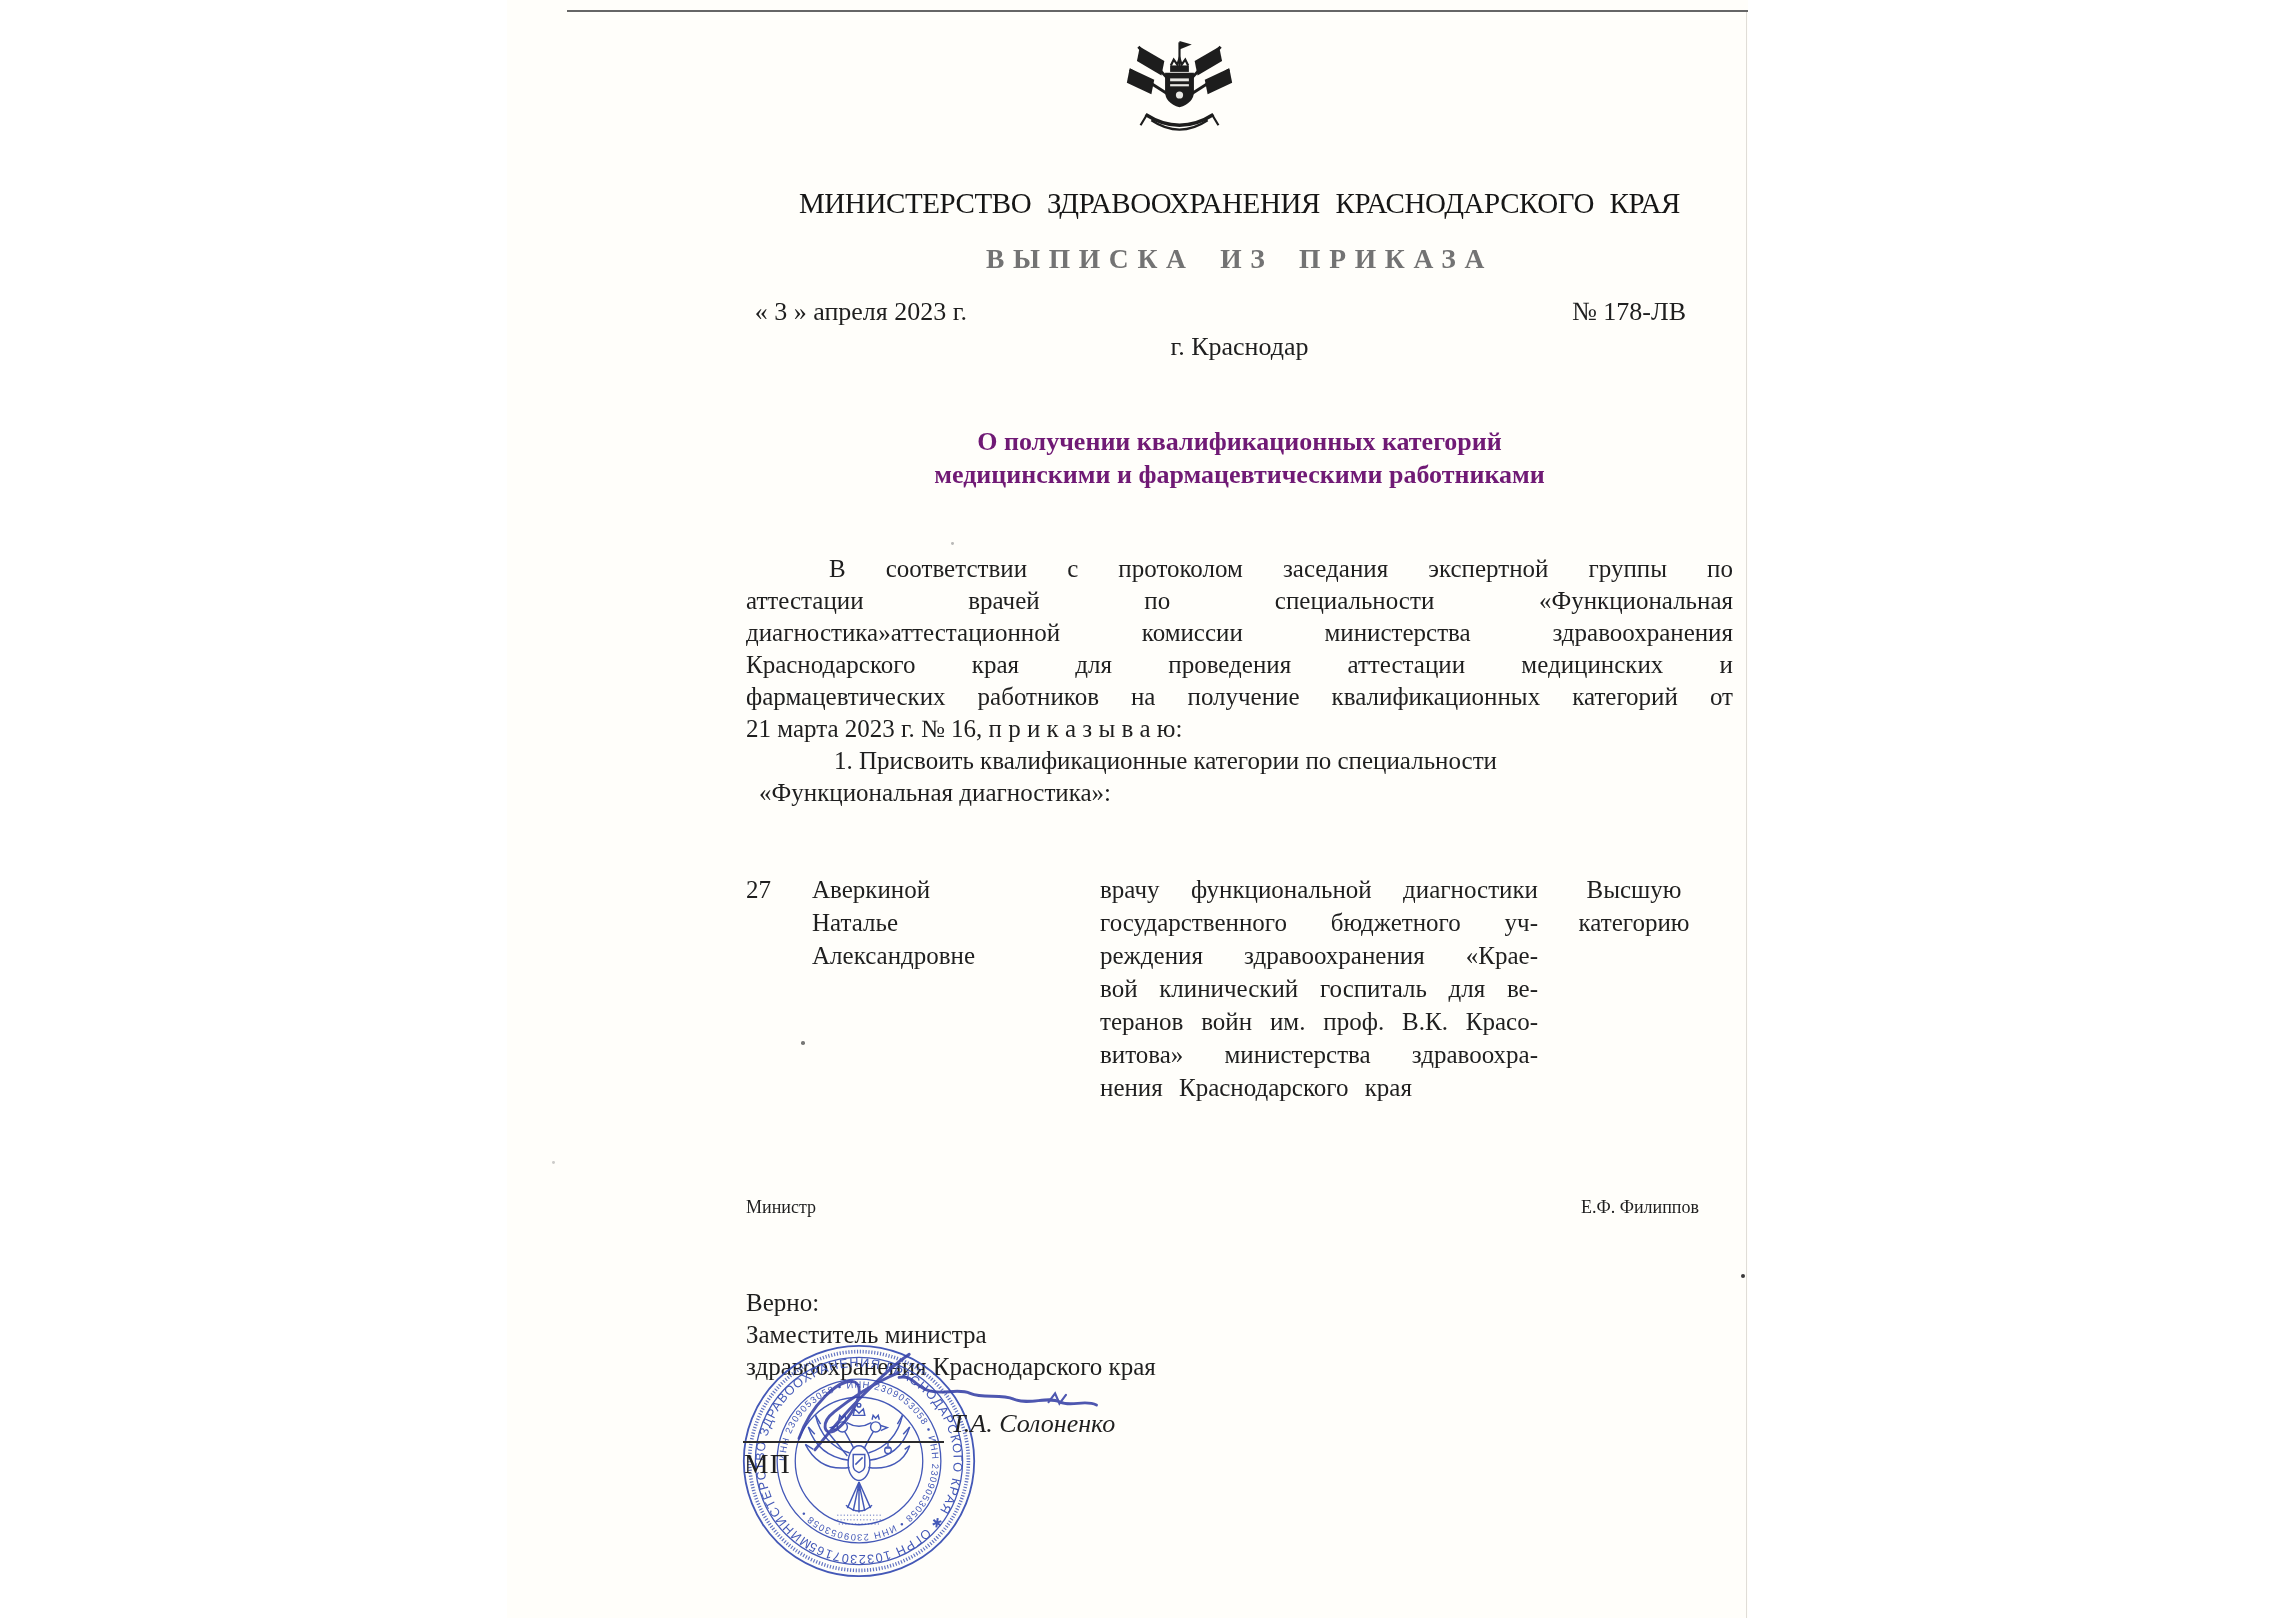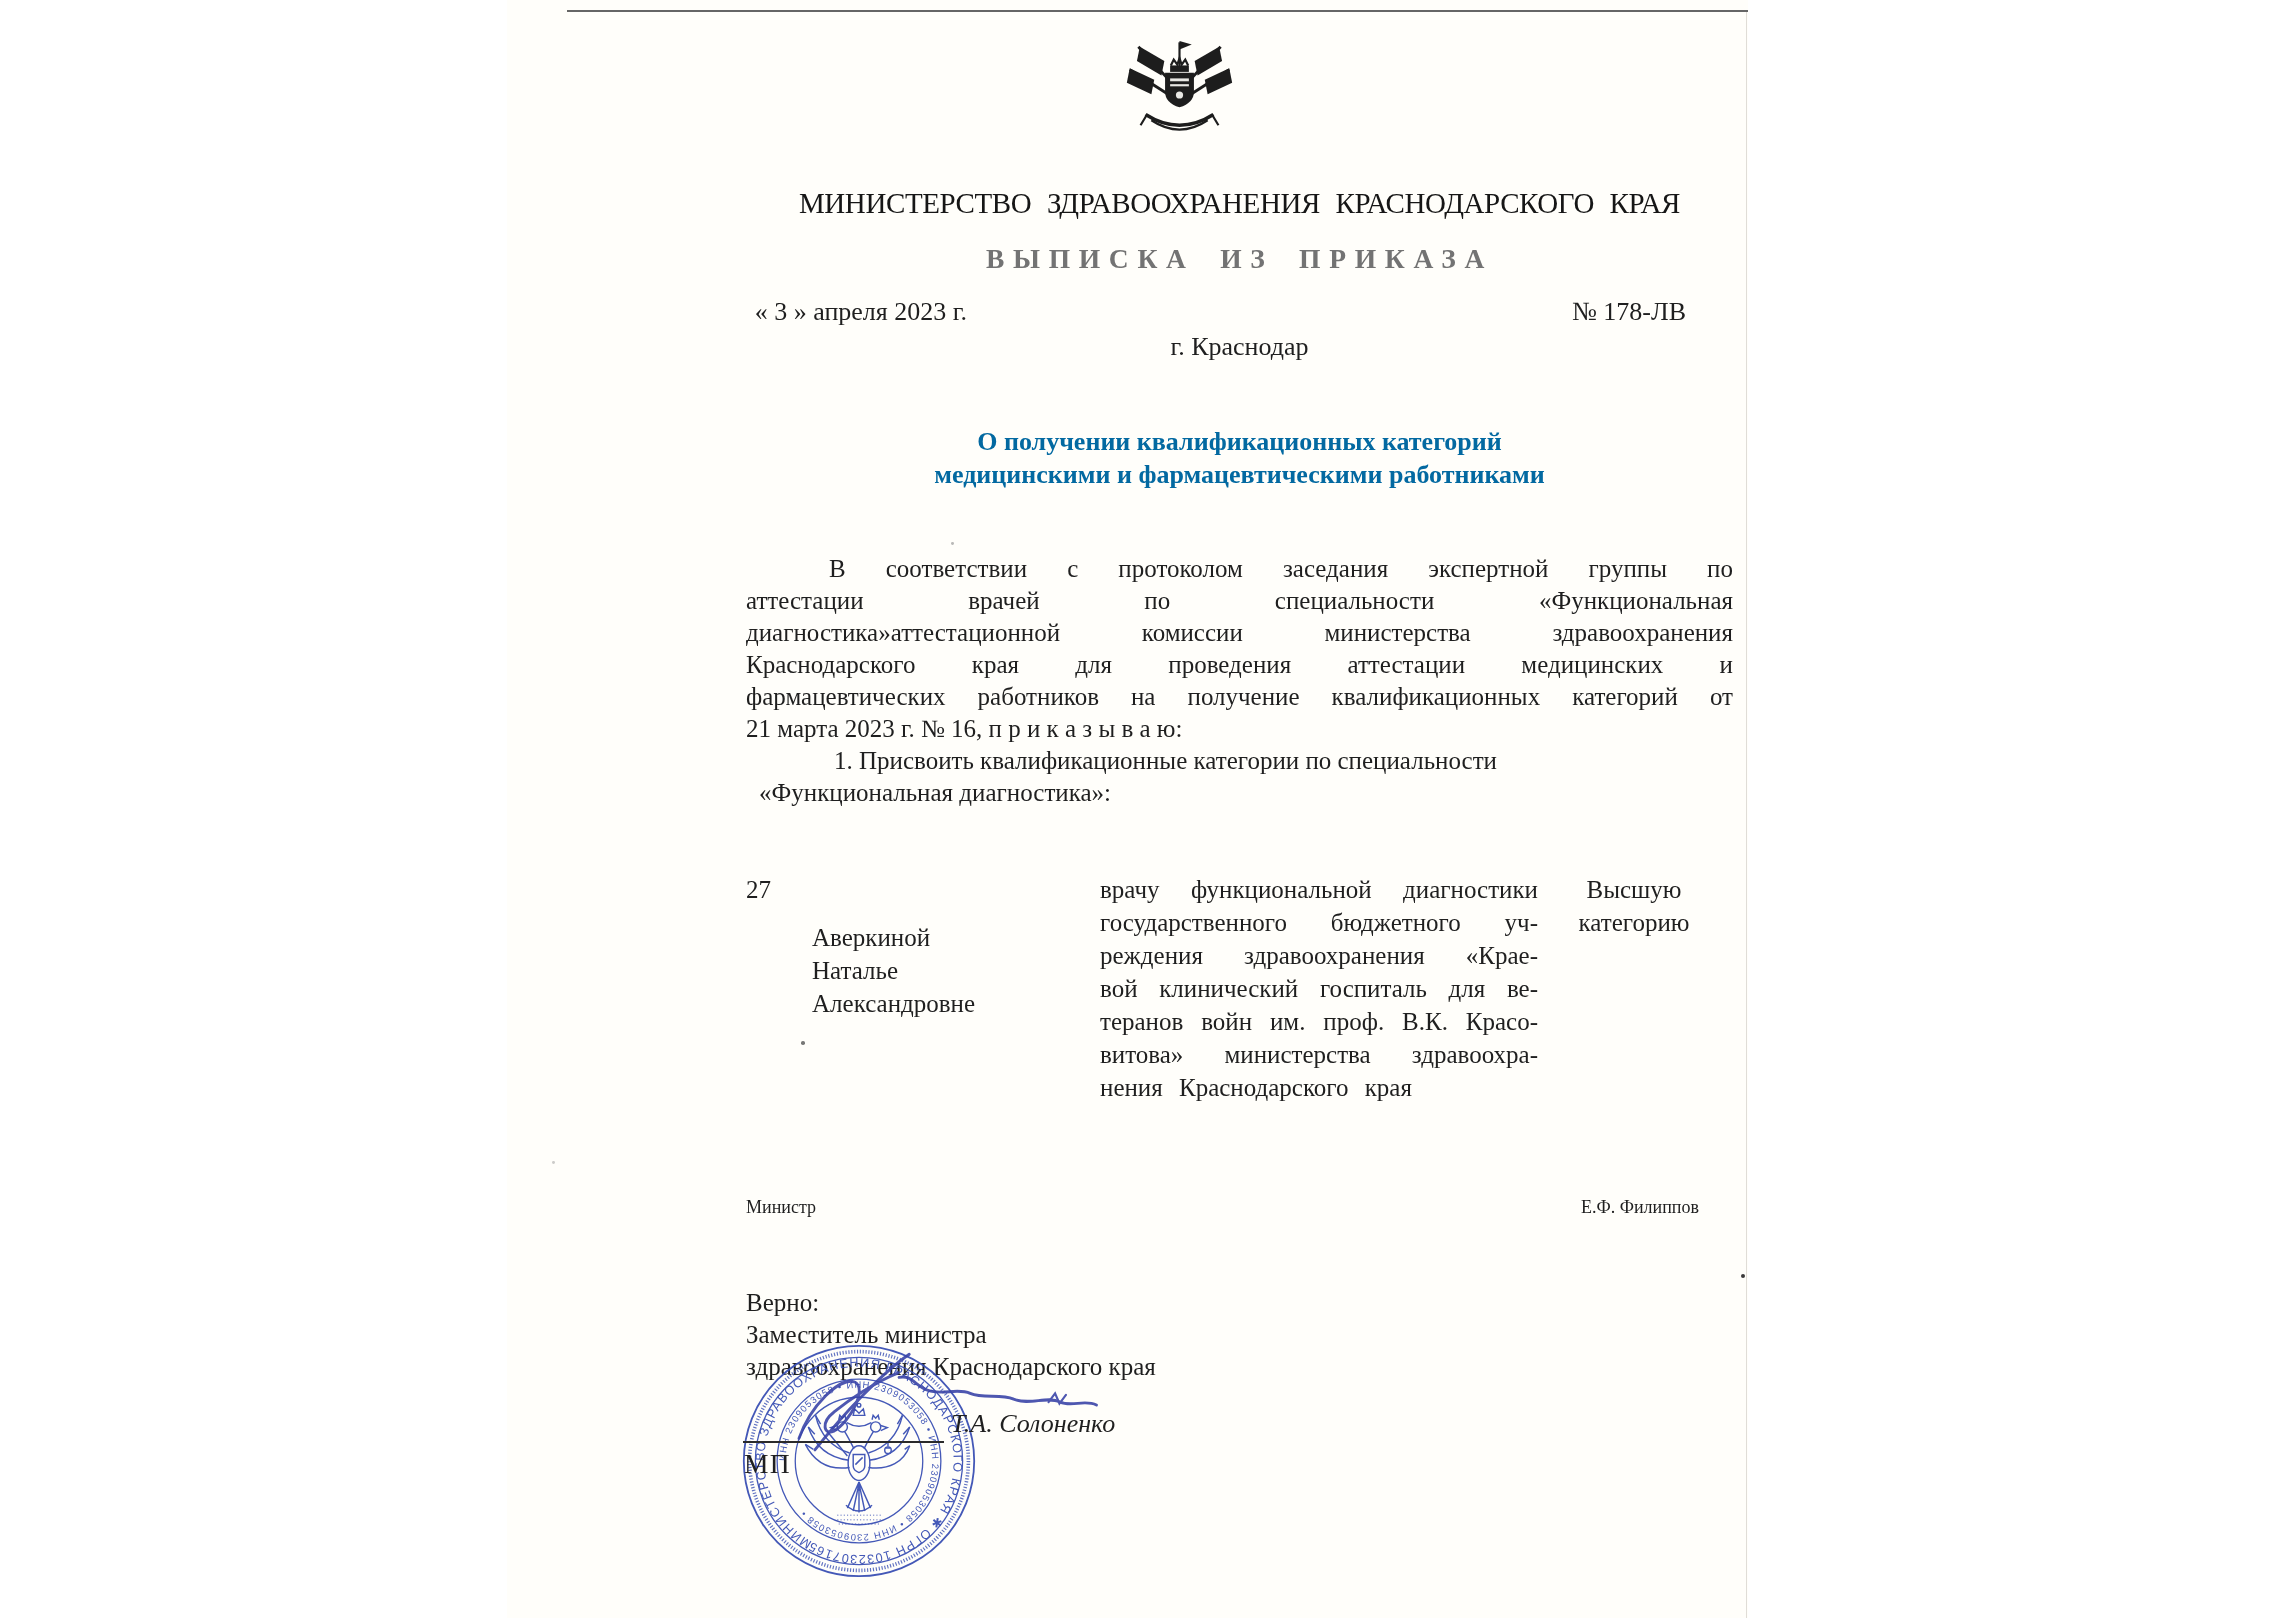--- a/index.html
+++ b/index.html
@@ -11,33 +11,33 @@
   .rightedge{left:1746px;top:11.6px;width:1.4px;height:1606px;background:#d8d5ce;opacity:.8;}
 
   .ministry{left:746px;top:187px;width:987px;text-align:center;
             font-size:29px;font-weight:normal;letter-spacing:-0.4px;word-spacing:8.7px;color:#161616;}
   .doctype{left:746px;top:243px;width:987px;text-align:center;
            font-size:27.5px;font-weight:bold;letter-spacing:8.7px;word-spacing:10px;color:#737373;}
   .daterow{left:746px;top:297px;width:987px;display:flex;justify-content:space-between;
            font-size:26px;padding:0;box-sizing:border-box;padding-left:8.7px;padding-right:47px;}
   .city{left:746px;top:332px;width:987px;text-align:center;font-size:26px;}
   .title{left:746px;top:425px;width:987px;text-align:center;
-         font-size:26px;font-weight:bold;line-height:33px;color:#0369a1;}
+         font-size:26px;font-weight:bold;line-height:33px;color:#701a75;}
 
   .bodyblock{left:746px;top:553px;width:987px;}
   .bline{height:32px;line-height:32px;font-size:25px;white-space:nowrap;}
   .jl{text-align:justify;text-align-last:justify;overflow:hidden;white-space:normal;}
   .jl::after{content:"";display:inline-block;width:100%;height:0;}
   .ind1{text-indent:83px;}
   .ind7{padding-left:88px;}
   .ind8{padding-left:13px;}
 
   .pline{height:33px;line-height:33px;font-size:25px;}
   .colnum{left:746px;top:873px;width:51px;}
-  .colname{left:812px;top:873px;width:304px;margin-top:48px;}
+  .colname{left:812px;top:873px;width:304px;}
   .colpos{left:1100px;top:873px;width:438px;}
   .colcat{left:1569px;top:873px;width:130px;text-align:center;}
   .wsp{word-spacing:10px;}
 
   .ministerrow{left:746px;top:1197px;width:987px;display:flex;justify-content:space-between;
                font-size:18px;box-sizing:border-box;padding-right:34px;}
   .vernoblock{left:746px;top:1287px;width:652px;font-size:25px;line-height:32px;}
   .sigline{left:743px;top:1441px;width:201px;height:2.2px;background:#2a2a2a;}
   .solonenko{left:951px;top:1409px;font-size:26px;font-style:italic;}
   .mp{left:744px;top:1448px;font-size:27.5px;letter-spacing:1.4px;}

